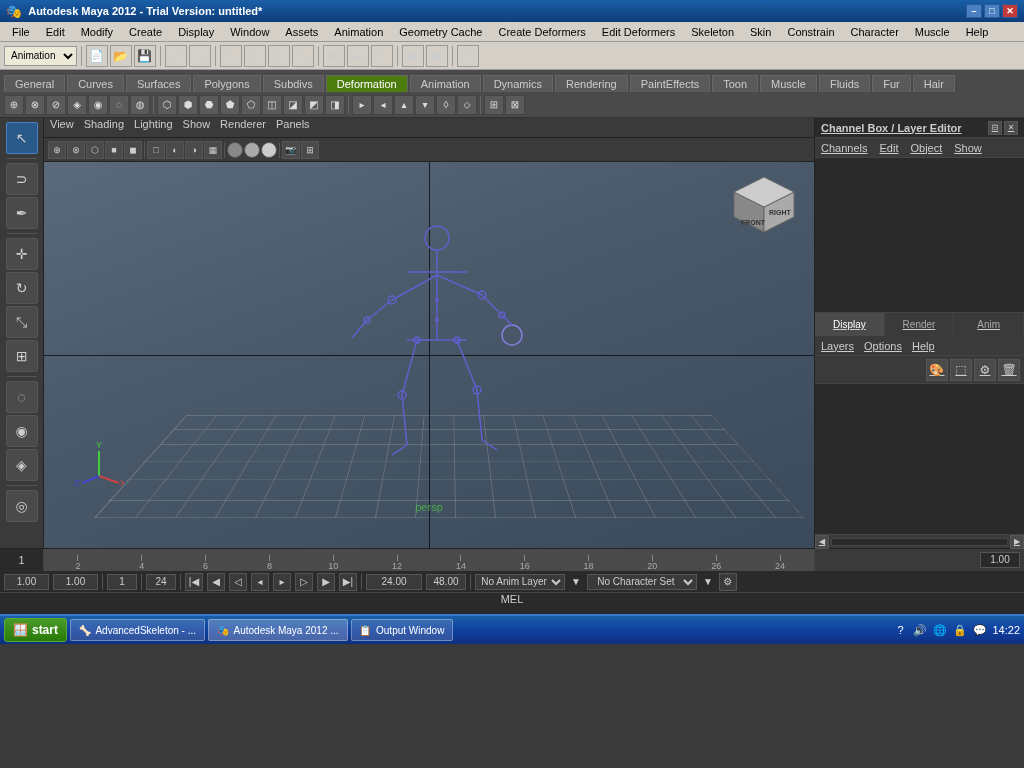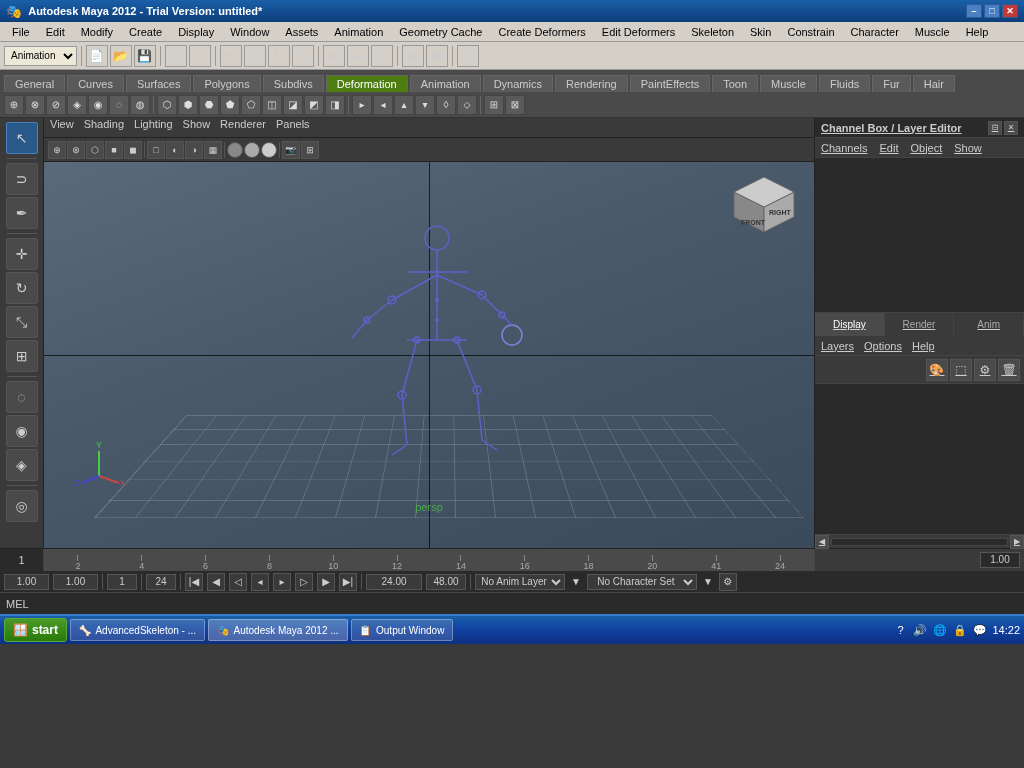--- a/index.html
+++ b/index.html
@@ -478,20 +478,21 @@
     #status-bar {
       height: 22px;
       background: #2a2a2a;
       display: flex;
       align-items: center;
       padding: 0 6px;
       font-size: 11px;
       color: #aaa;
       border-top: 1px solid #444;
       gap: 8px;
+      flex-direction: column;
     }
     .status-label { color: #ccc; }
     .status-field {
       background: #3a3a3a;
       border: 1px solid #555;
       color: #aaa;
       font-size: 10px;
       padding: 1px 3px;
       min-width: 30px;
     }
@@ -894,21 +895,21 @@
       <div class="ruler-mark">
           <div class="ruler-tick"></div>
           <span>18</span>
         </div>
       <div class="ruler-mark">
           <div class="ruler-tick"></div>
           <span>20</span>
         </div>
       <div class="ruler-mark">
           <div class="ruler-tick"></div>
-          <span>41</span>
+          <span>26</span>
         </div>
       <div class="ruler-mark">
           <div class="ruler-tick"></div>
           <span>24</span>
         </div>
     </div>
   </div>
   <div id="timeline-right">
     <input class="timeline-input" value="1.00" style="">
   </div>

